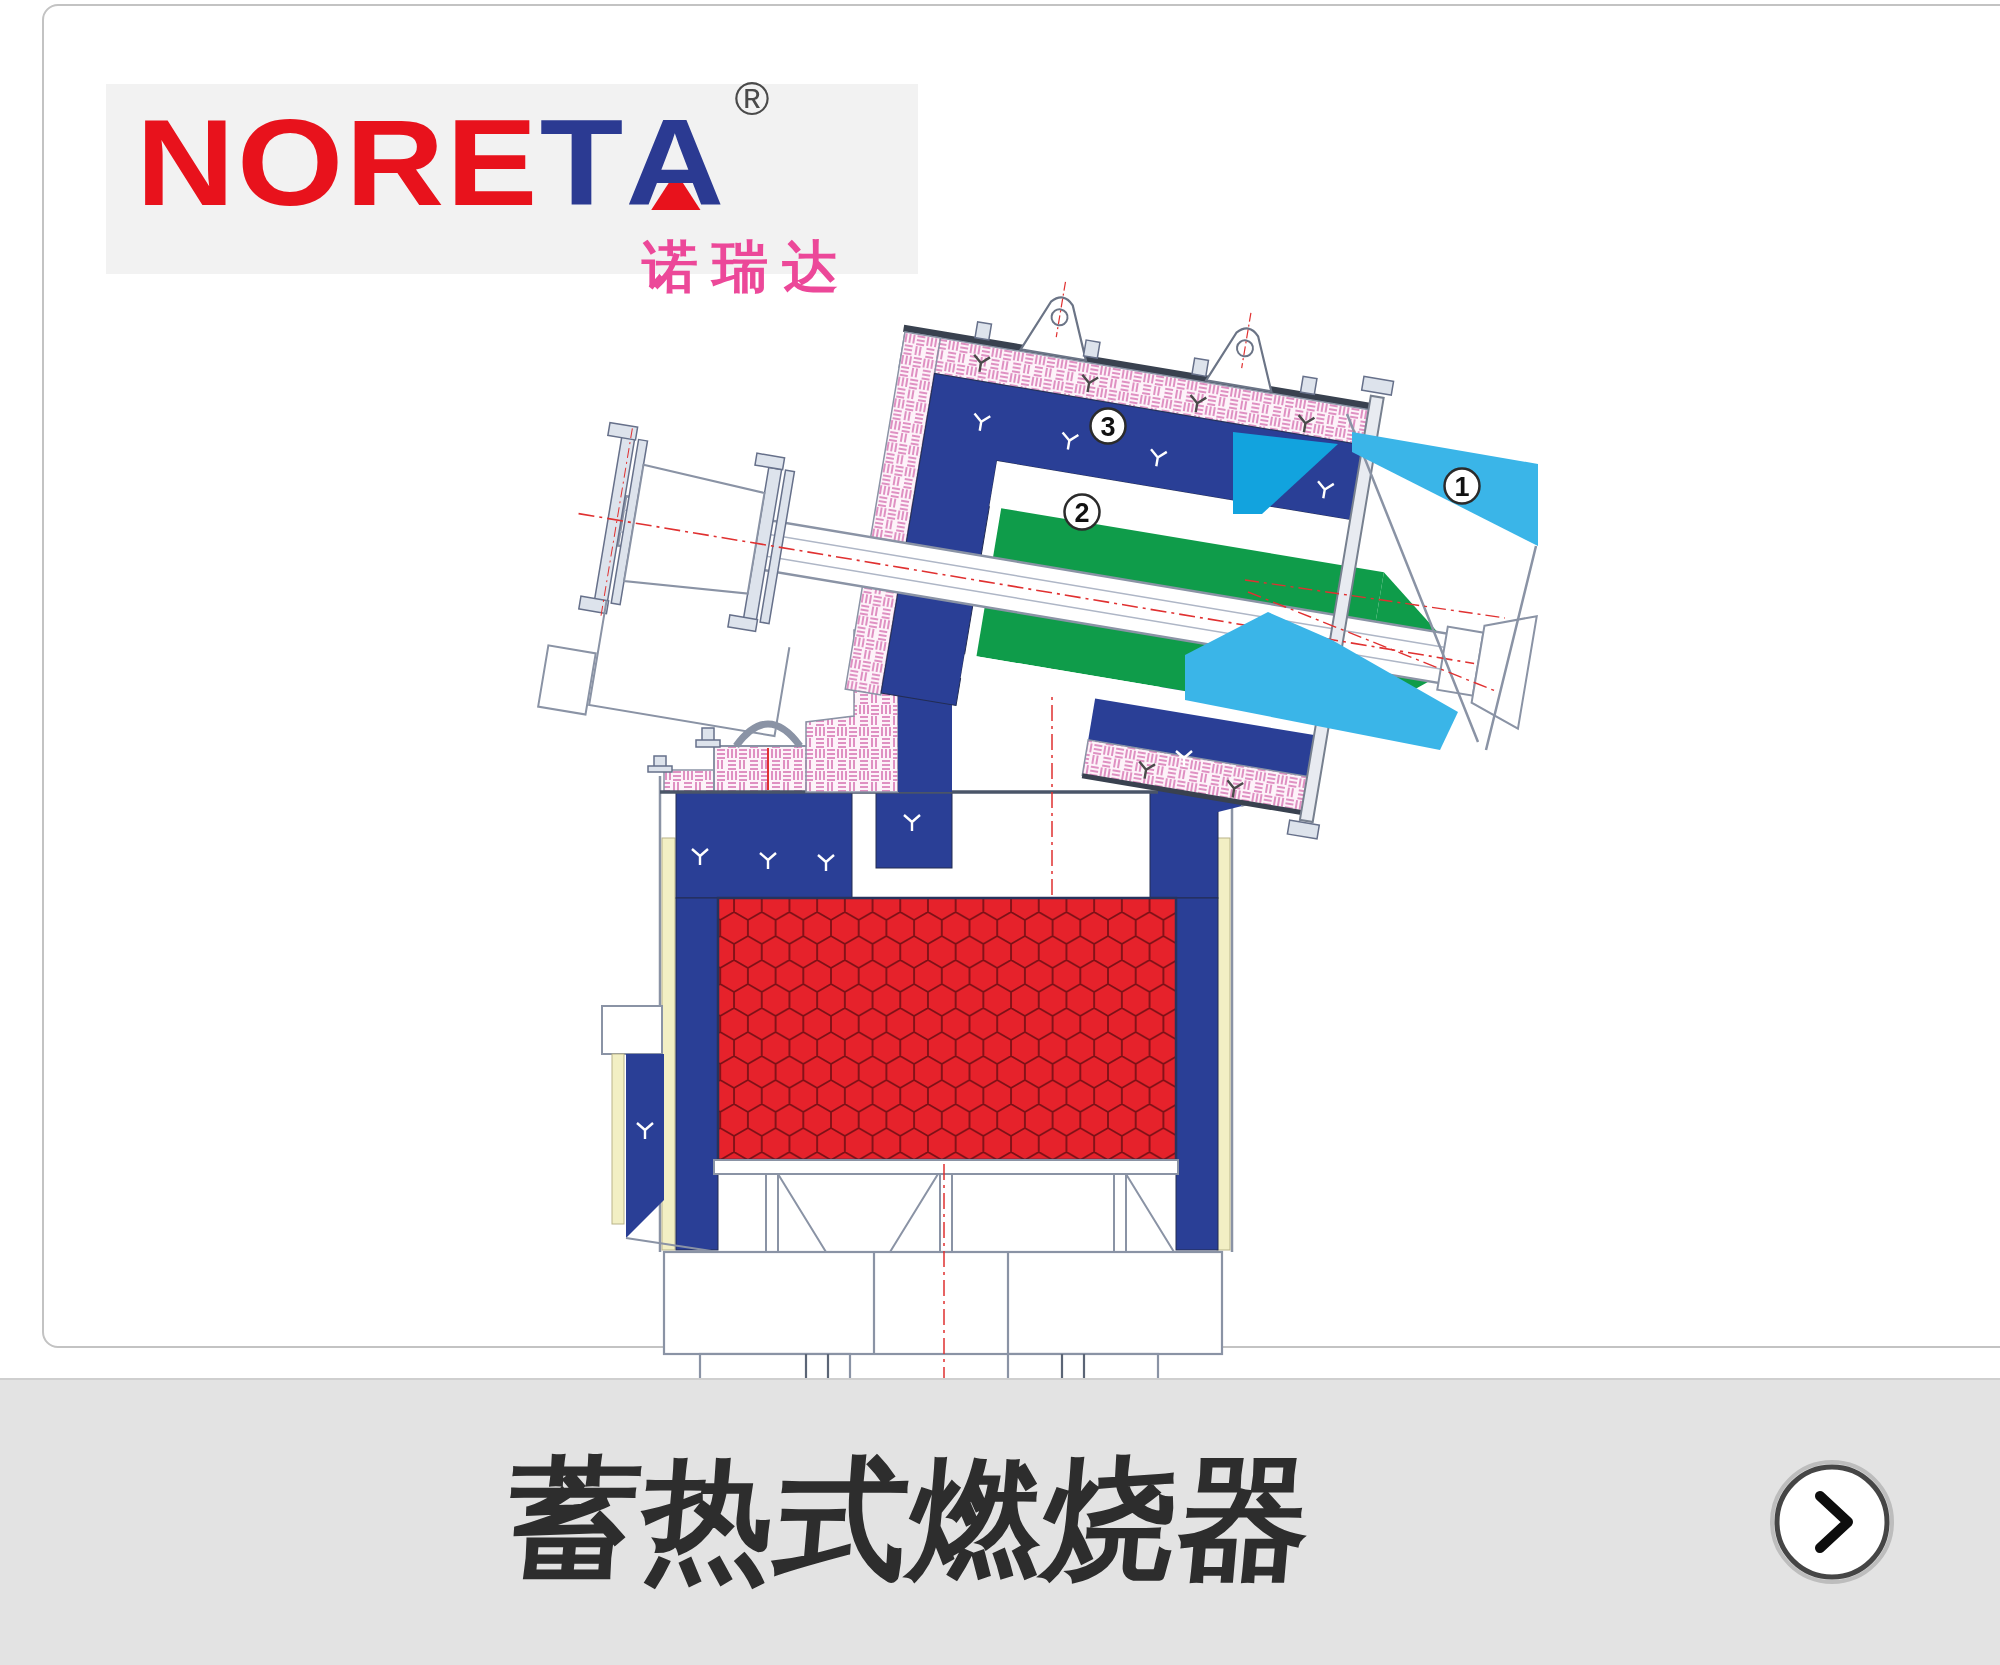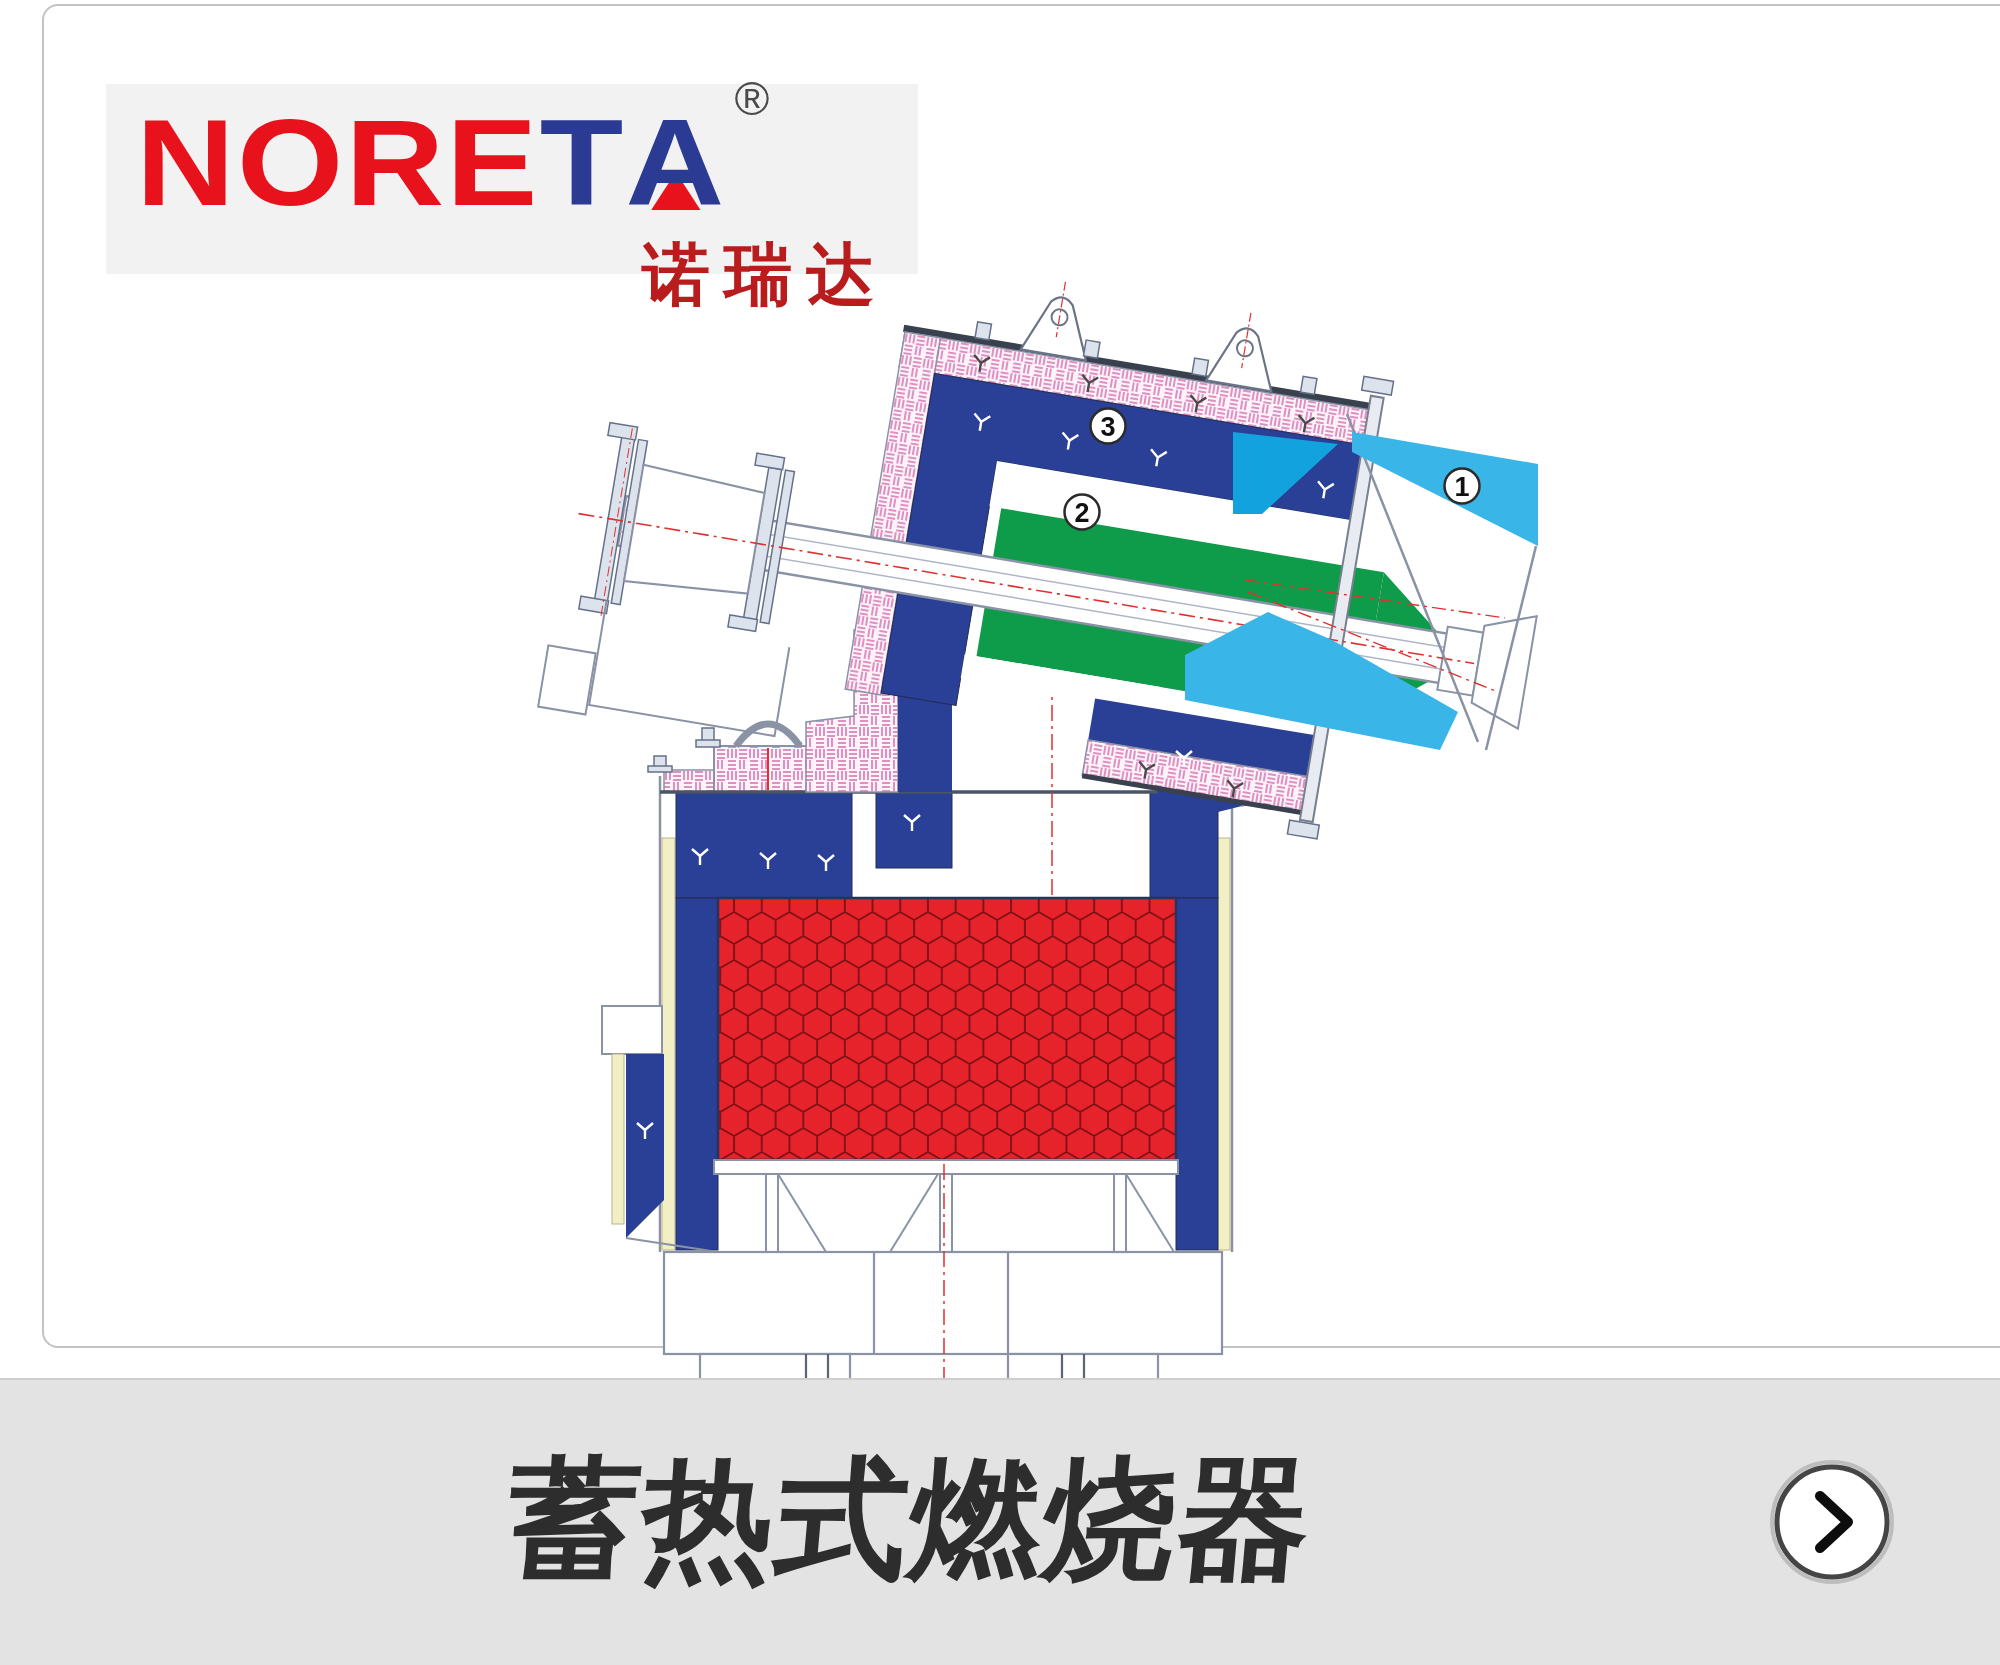--- a/index.html
+++ b/index.html
@@ -12,21 +12,21 @@
   .logo-text{position:absolute;left:30px;top:18px;font-size:122px;font-weight:800;line-height:1;
     letter-spacing:2px;transform:scaleX(1.12);transform-origin:left top;white-space:nowrap;}
   .logo-red{color:#e8121c;}
   .logo-blue{color:#2b3a92;}
   .logo-a{position:relative;display:inline-block;}
   .logo-a::before{content:"";position:absolute;left:50%;bottom:14px;transform:translateX(-50%);
     width:0;height:0;border-left:22px solid transparent;border-right:22px solid transparent;
     border-bottom:38px solid #e8121c;z-index:-1;}
   .logo-reg{position:absolute;top:-26px;margin-left:6px;font-size:46px;font-weight:400;color:#4a4a4a;
     letter-spacing:0;display:inline-block;transform:scaleX(.92);}
-  .logo-cn{position:absolute;left:598px;top:224px;font-size:68px;font-weight:600;color:#b91c1c;
+  .logo-cn{position:absolute;left:598px;top:224px;font-size:56px;font-weight:600;color:#ec4899;
     letter-spacing:14px;white-space:nowrap;}
   
   svg.diagram{position:absolute;left:0;top:0;pointer-events:none;}
   
   .footer{position:absolute;left:0;top:1378px;width:2000px;height:287px;background:#e3e3e3;
     border-top:2px solid #cfcfcf;border-bottom:3px solid #c6c6c6;}
   .caption{position:absolute;left:0;top:52px;width:1820px;text-align:center;font-size:132px;
     font-weight:900;color:#2d2d2d;transform:skewX(-5deg);letter-spacing:2px;}
   .next-btn{position:absolute;left:1768px;top:78px;width:128px;height:128px;cursor:pointer;}
 </style>

